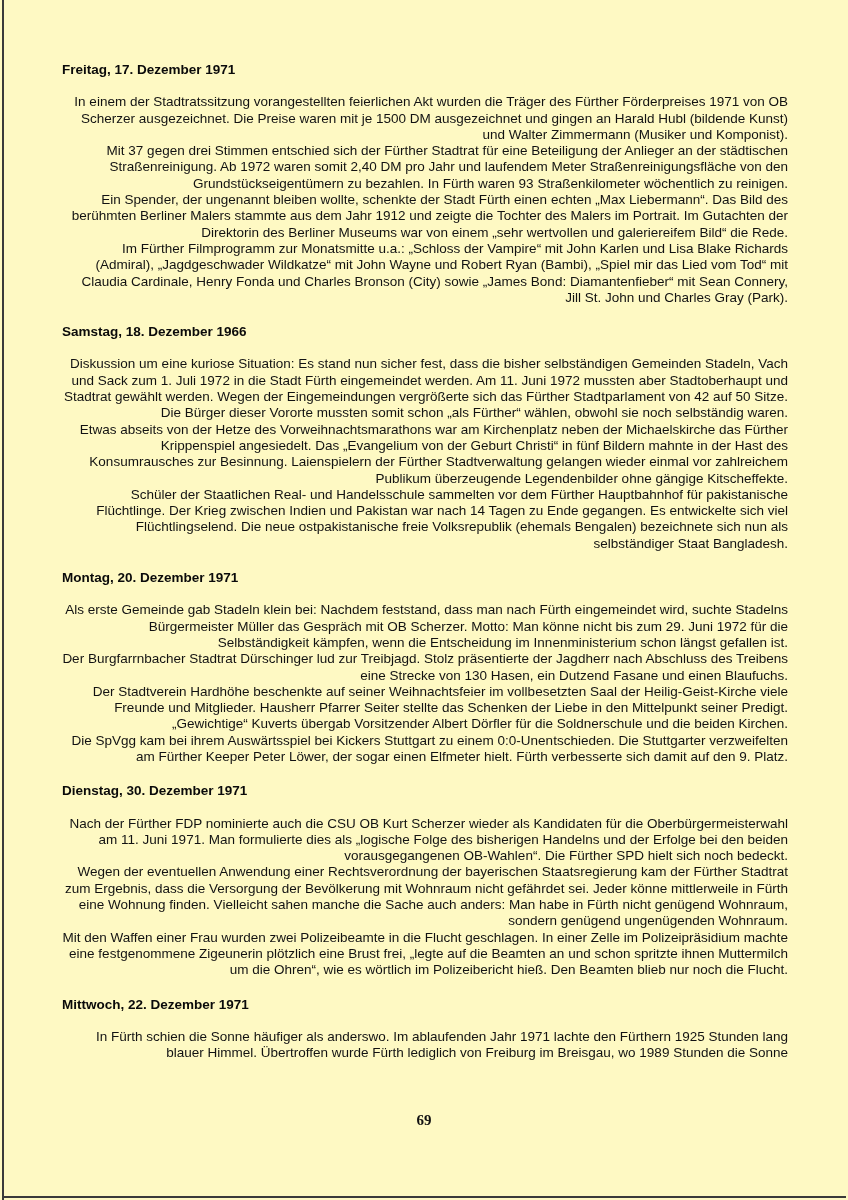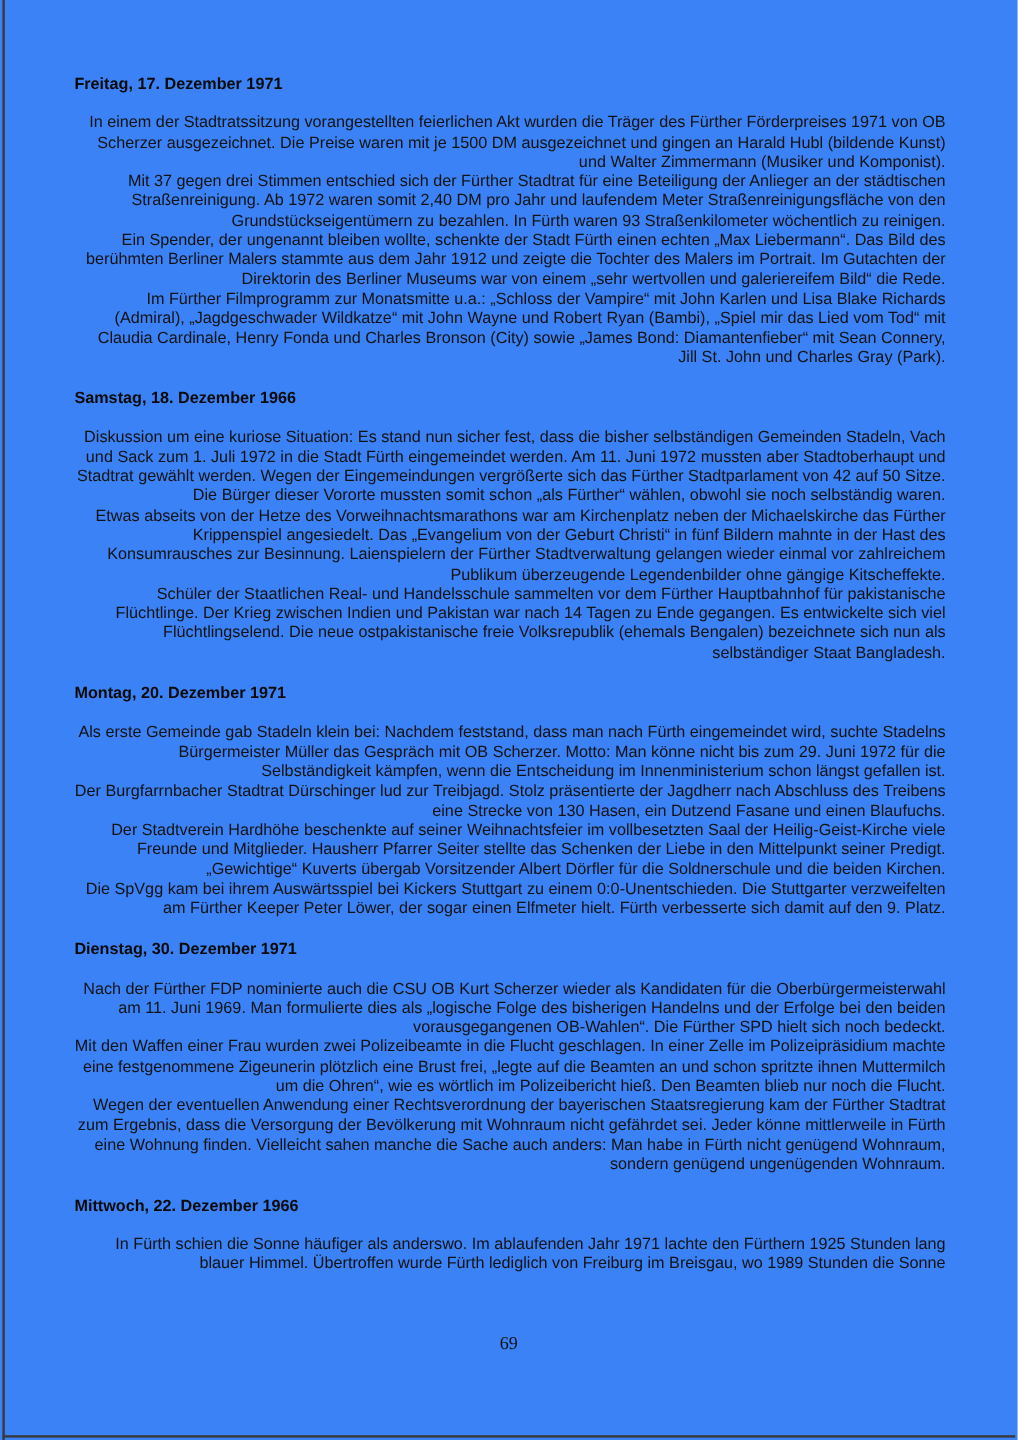--- a/index.html
+++ b/index.html
@@ -1,21 +1,21 @@
 <!DOCTYPE html>
 <html><head>
 <meta charset="utf-8">
 <style>
   * { box-sizing: border-box; }
   html, body { margin: 0; padding: 0; background: #e8e8e8; }
   .page {
     position: relative;
     width: 848px;
     height: 1200px;
-    background: #3b82f6;
+    background: #fef9c3;
     overflow: hidden;
     font-family: "Liberation Sans", "DejaVu Sans", sans-serif;
     color: #121212;
   }
   .scan-edge-left {
     position: absolute;
     left: 2px; top: 0;
     width: 2px; height: 1200px;
     background: #3a3a3a;
   }
@@ -46,20 +46,21 @@
     text-align: right;
   }
   .page-number {
     position: absolute;
     left: 0; right: 0;
     top: 1112px;
     text-align: center;
     font-family: "Liberation Serif", "DejaVu Serif", serif;
     font-size: 15px;
     color: #121212;
+    font-weight: bold;
   }
 </style>
 </head>
 <body>
 
 <div class="page">
 
   <div class="scan-edge-left"></div>
   <div class="scan-edge-bottom"></div>
 
@@ -83,27 +84,27 @@
     <section>
       <h2>Montag, 20. Dezember 1971</h2>
       <p>Als erste Gemeinde gab Stadeln klein bei: Nachdem feststand, dass man nach Fürth eingemeindet wird, suchte Stadelns Bürgermeister Müller das Gespräch mit OB Scherzer. Motto: Man könne nicht bis zum 29. Juni 1972 für die Selbständigkeit kämpfen, wenn die Entscheidung im Innenministerium schon längst gefallen ist.</p>
       <p>Der Burgfarrnbacher Stadtrat Dürschinger lud zur Treibjagd. Stolz präsentierte der Jagdherr nach Abschluss des Treibens eine Strecke von 130 Hasen, ein Dutzend Fasane und einen Blaufuchs.</p>
       <p>Der Stadtverein Hardhöhe beschenkte auf seiner Weihnachtsfeier im vollbesetzten Saal der Heilig-Geist-Kirche viele Freunde und Mitglieder. Hausherr Pfarrer Seiter stellte das Schenken der Liebe in den Mittelpunkt seiner Predigt. „Gewichtige“ Kuverts übergab Vorsitzender Albert Dörfler für die Soldnerschule und die beiden Kirchen.</p>
       <p>Die SpVgg kam bei ihrem Auswärtsspiel bei Kickers Stuttgart zu einem 0:0-Unentschieden. Die Stuttgarter verzweifelten am Fürther Keeper Peter Löwer, der sogar einen Elfmeter hielt. Fürth verbesserte sich damit auf den 9. Platz.</p>
     </section>
 
     <section>
       <h2>Dienstag, 30. Dezember 1971</h2>
-      <p>Nach der Fürther FDP nominierte auch die CSU OB Kurt Scherzer wieder als Kandidaten für die Oberbürgermeisterwahl am 11. Juni 1969. Man formulierte dies als „logische Folge des bisherigen Handelns und der Erfolge bei den beiden vorausgegangenen OB-Wahlen“. Die Fürther SPD hielt sich noch bedeckt.</p>
+      <p>Nach der Fürther FDP nominierte auch die CSU OB Kurt Scherzer wieder als Kandidaten für die Oberbürgermeisterwahl am 11. Juni 1971. Man formulierte dies als „logische Folge des bisherigen Handelns und der Erfolge bei den beiden vorausgegangenen OB-Wahlen“. Die Fürther SPD hielt sich noch bedeckt.</p>
+      <p>Wegen der eventuellen Anwendung einer Rechtsverordnung der bayerischen Staatsregierung kam der Fürther Stadtrat zum Ergebnis, dass die Versorgung der Bevölkerung mit Wohnraum nicht gefährdet sei. Jeder könne mittlerweile in Fürth eine Wohnung finden. Vielleicht sahen manche die Sache auch anders: Man habe in Fürth nicht genügend Wohnraum, sondern genügend ungenügenden Wohnraum.</p>
       <p>Mit den Waffen einer Frau wurden zwei Polizeibeamte in die Flucht geschlagen. In einer Zelle im Polizeipräsidium machte eine festgenommene Zigeunerin plötzlich eine Brust frei, „legte auf die Beamten an und schon spritzte ihnen Muttermilch um die Ohren“, wie es wörtlich im Polizeibericht hieß. Den Beamten blieb nur noch die Flucht.</p>
-      <p>Wegen der eventuellen Anwendung einer Rechtsverordnung der bayerischen Staatsregierung kam der Fürther Stadtrat zum Ergebnis, dass die Versorgung der Bevölkerung mit Wohnraum nicht gefährdet sei. Jeder könne mittlerweile in Fürth eine Wohnung finden. Vielleicht sahen manche die Sache auch anders: Man habe in Fürth nicht genügend Wohnraum, sondern genügend ungenügenden Wohnraum.</p>
     </section>
 
     <section>
-      <h2>Mittwoch, 22. Dezember 1966</h2>
+      <h2>Mittwoch, 22. Dezember 1971</h2>
       <p>In Fürth schien die Sonne häufiger als anderswo. Im ablaufenden Jahr 1971 lachte den Fürthern 1925 Stunden lang blauer Himmel. Übertroffen wurde Fürth lediglich von Freiburg im Breisgau, wo 1989 Stunden die Sonne</p>
     </section>
 
   </main>
 
   <div class="page-number">69</div>
 
 </div>
 
 </body></html>

